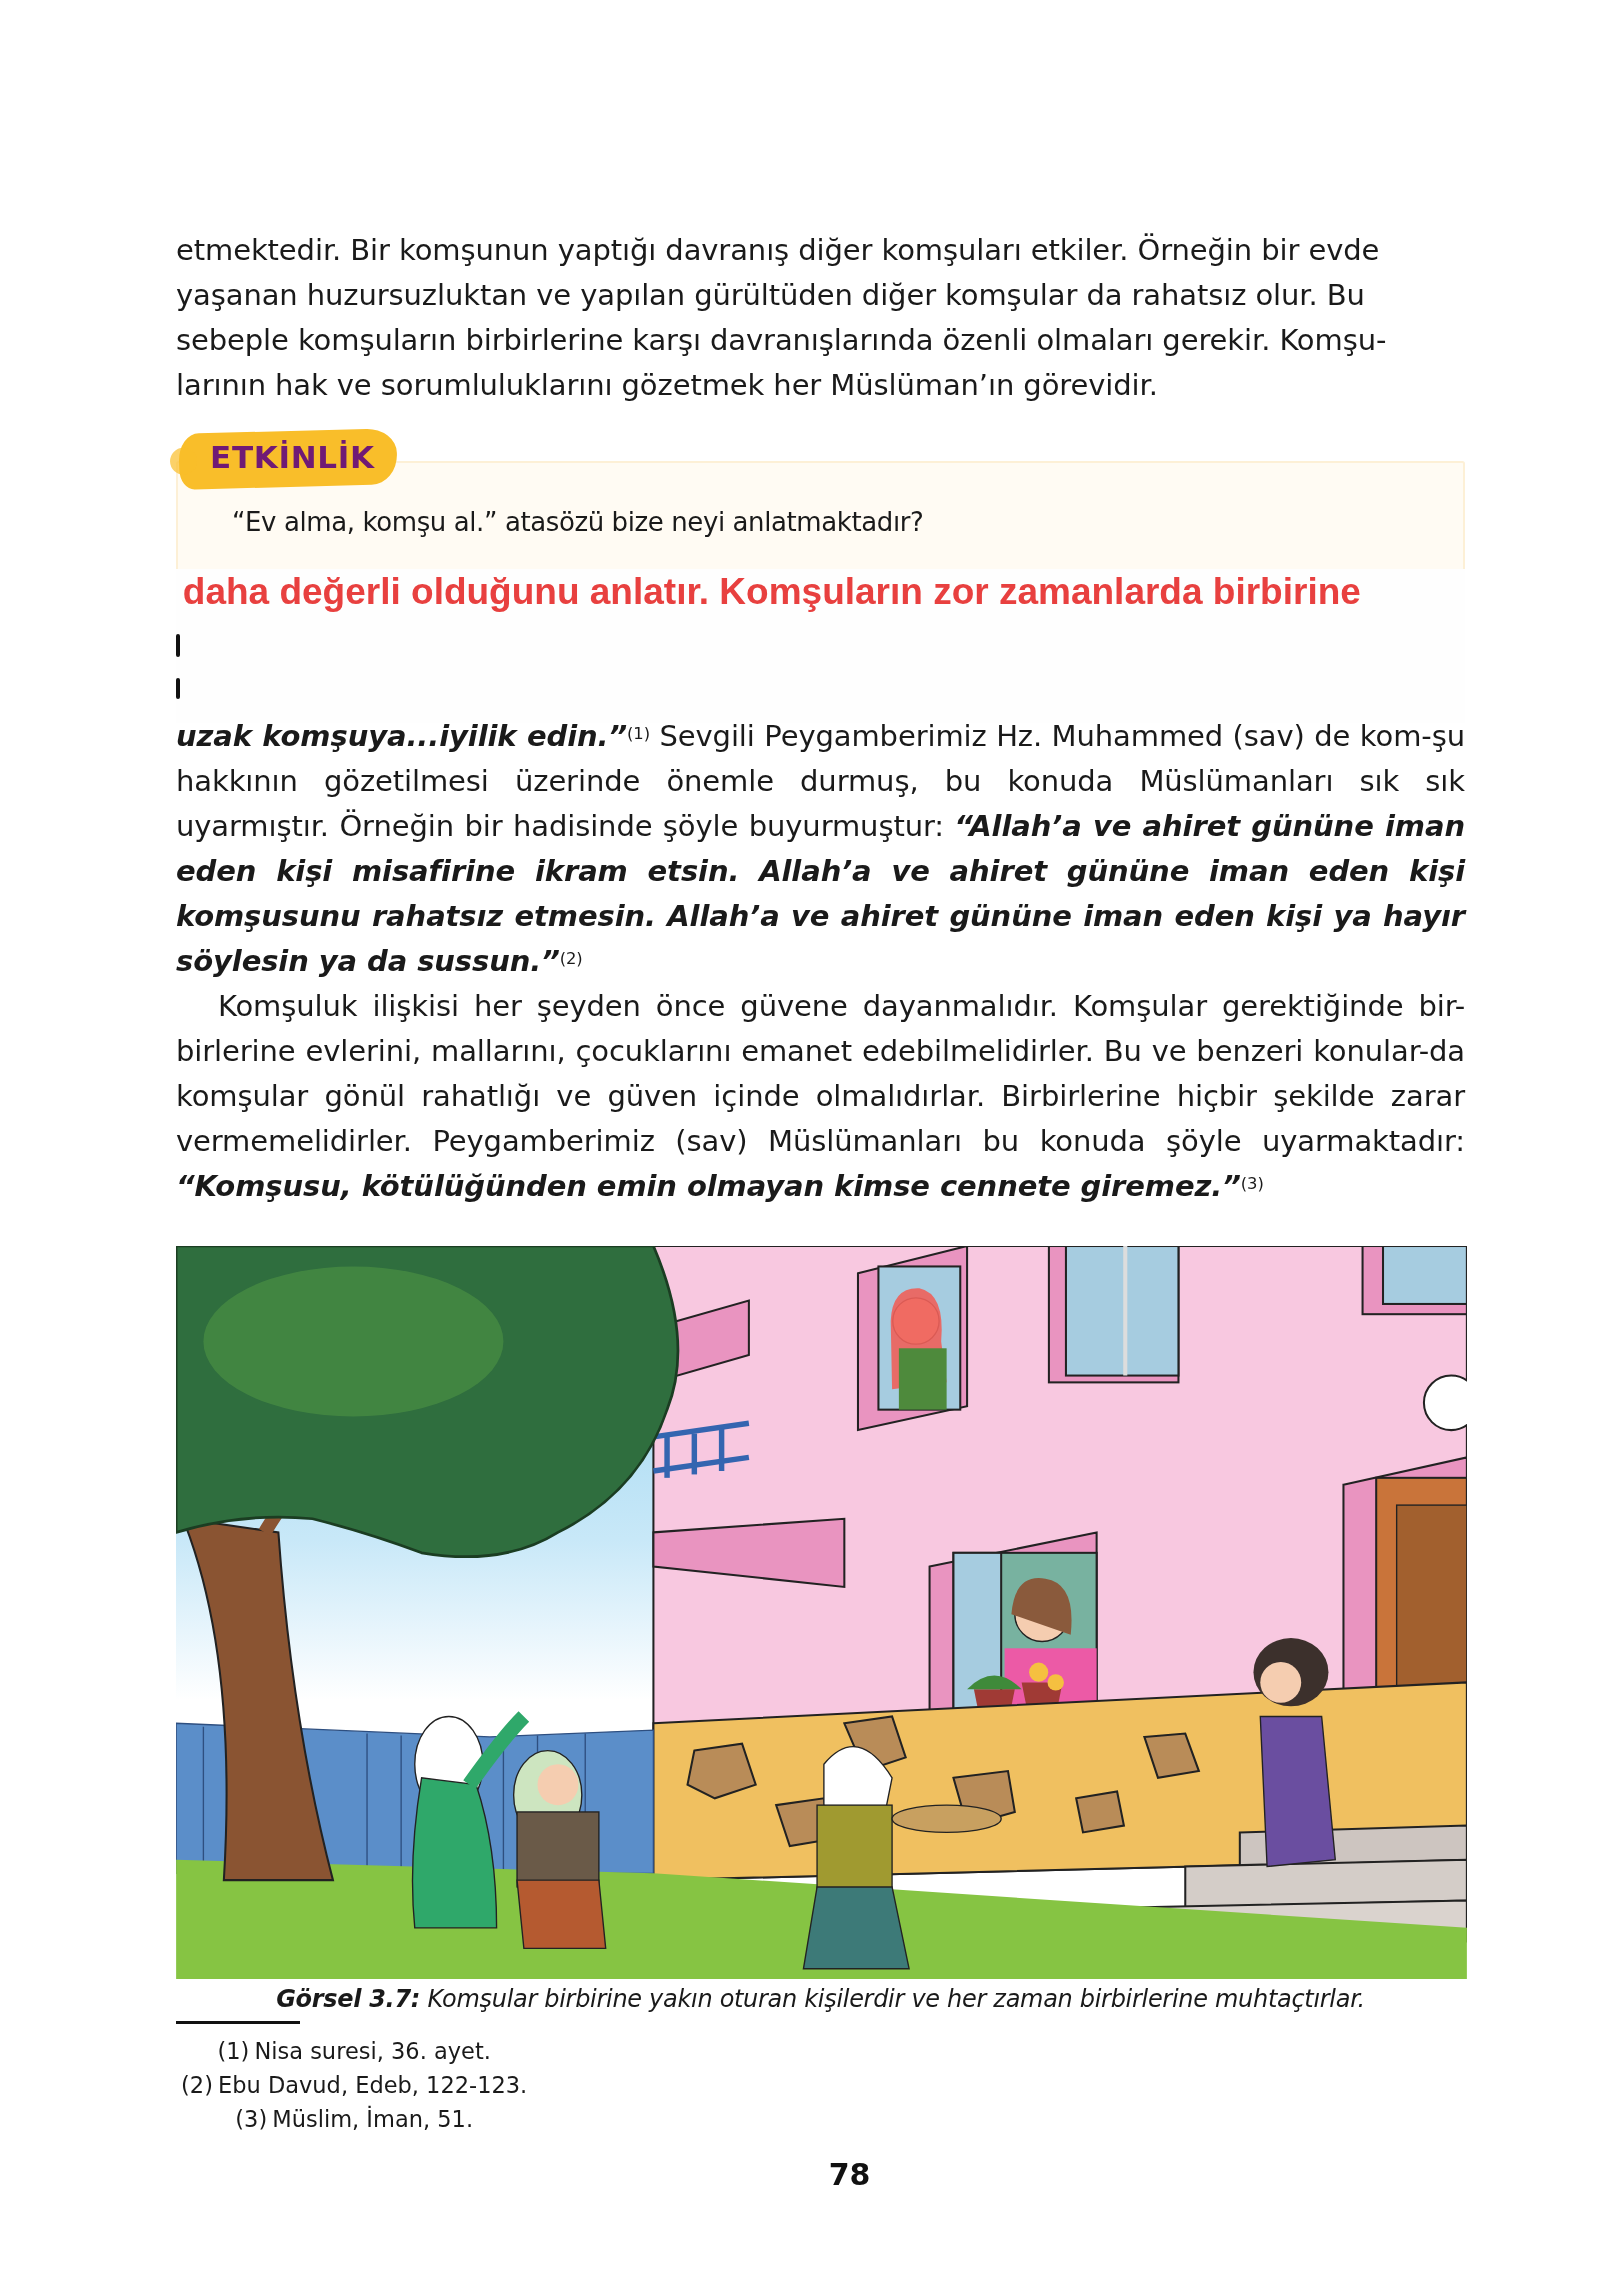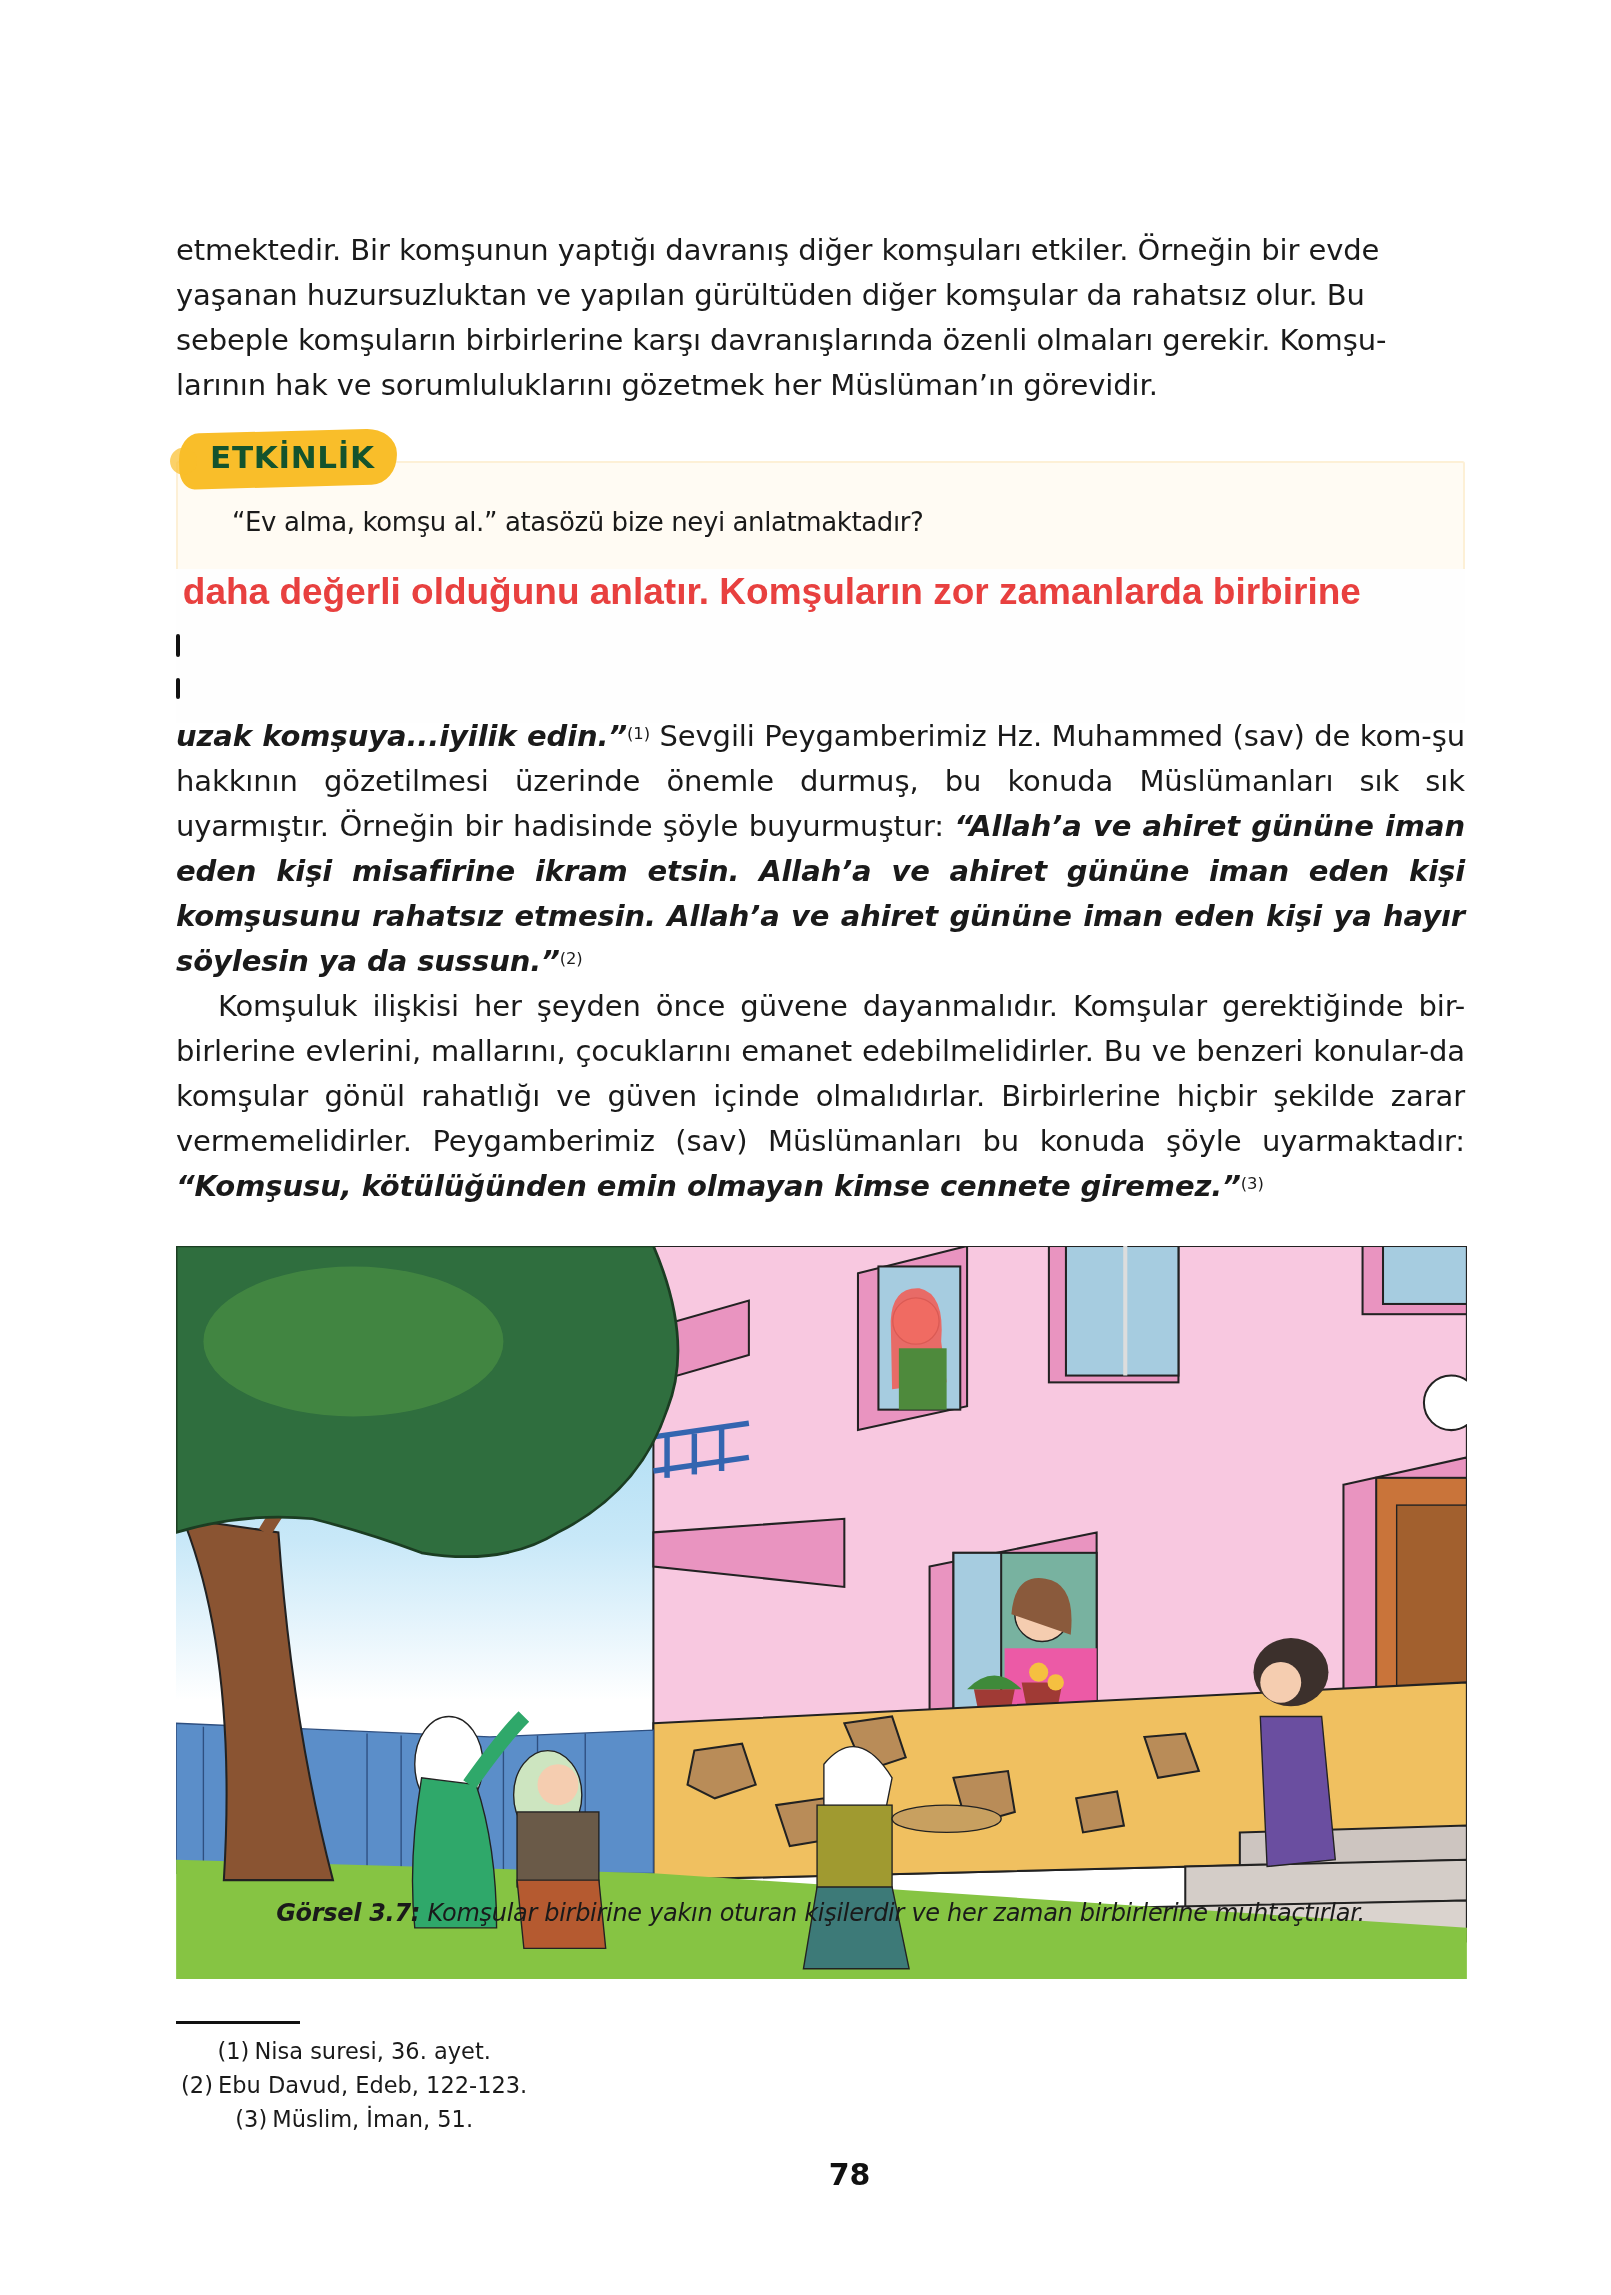--- a/index.html
+++ b/index.html
@@ -7,30 +7,30 @@
   .col{position:absolute;left:176px;width:1289px;}
   .para{font-size:29px;line-height:45px;text-align:justify;text-align-last:left;margin:0;letter-spacing:-0.1px;}
   .para .indent{display:inline-block;width:42px;}
   .bi{font-weight:bold;font-style:italic;}
   sup{font-size:16.4px;vertical-align:top;position:relative;top:-2.7px;font-weight:normal;font-style:normal;}
   
   .etk-box{position:absolute;left:176px;top:461px;width:1289px;height:115px;background:#fffbf3;border:2.7px solid #fdf0d6;box-sizing:border-box;border-radius:2.7px;}
   .etk-tag{position:absolute;left:179px;top:431px;width:218px;height:56px;}
   .etk-tag .brush{position:absolute;left:0;top:0;width:218px;height:56px;background:#f9be2a;border-radius:20.5px 30px 26px 15px / 27px 24.5px 30px 20.5px;transform:rotate(-1.5deg);}
   .etk-tag .brush:before{content:"";position:absolute;left:-9.5px;top:13.6px;width:27px;height:27px;background:#f9be2a;border-radius:50%;opacity:.7;}
-  .etk-tag .label{position:absolute;left:31px;top:8.2px;font-family:"DejaVu Sans",sans-serif;font-weight:bold;font-size:31px;color:#14532d;letter-spacing:0.7px;}
+  .etk-tag .label{position:absolute;left:31px;top:8.2px;font-family:"DejaVu Sans",sans-serif;font-weight:bold;font-size:31px;color:#701a75;letter-spacing:0.7px;}
   .etk-q{position:absolute;left:232px;top:507px;font-size:26px;color:#1a1a1a;letter-spacing:-0.4px;}
   
   .answer{position:absolute;left:176px;top:569px;width:1289px;height:154px;background:#fefefe;}
   .answer p{margin:0;padding-left:6.8px;font-family:"Liberation Sans",sans-serif;font-weight:bold;font-size:37px;line-height:45px;color:#e8403f;}
   .answer .mark{position:absolute;left:0;width:4.1px;background:#111;border-radius:2px;}
   
   .illus{position:absolute;left:176px;top:1246px;width:1291px;height:733px;overflow:hidden;background:linear-gradient(#8fd0ee 0%,#c8e8f8 40%,#ffffff 62%);}
   .illus svg{position:absolute;left:0;top:0;}
-  .caption{position:absolute;left:176px;top:1899px;width:1289px;text-align:center;font-size:24px;font-style:italic;color:#1a1a1a;letter-spacing:-0.3px;}
+  .caption{position:absolute;left:176px;top:1985px;width:1289px;text-align:center;font-size:24px;font-style:italic;color:#1a1a1a;letter-spacing:-0.3px;}
   .caption b{font-weight:bold;}
   .fn-rule{position:absolute;left:176px;top:2021px;width:124px;height:2.7px;background:#111;}
   .footnotes{position:absolute;left:176px;top:2034px;font-size:22.5px;line-height:34px;color:#1a1a1a;text-align:center;}
   .footnotes div span.num{display:inline-block;width:42px;}
   .pageno{position:absolute;left:0;width:1611px;top:2157px;text-align:center;font-family:"DejaVu Sans",sans-serif;font-weight:bold;font-size:30px;color:#111;padding-left:44px;}
 </style>
 </head>
 <body>
 
 <div class="col" style="top:228px;">

